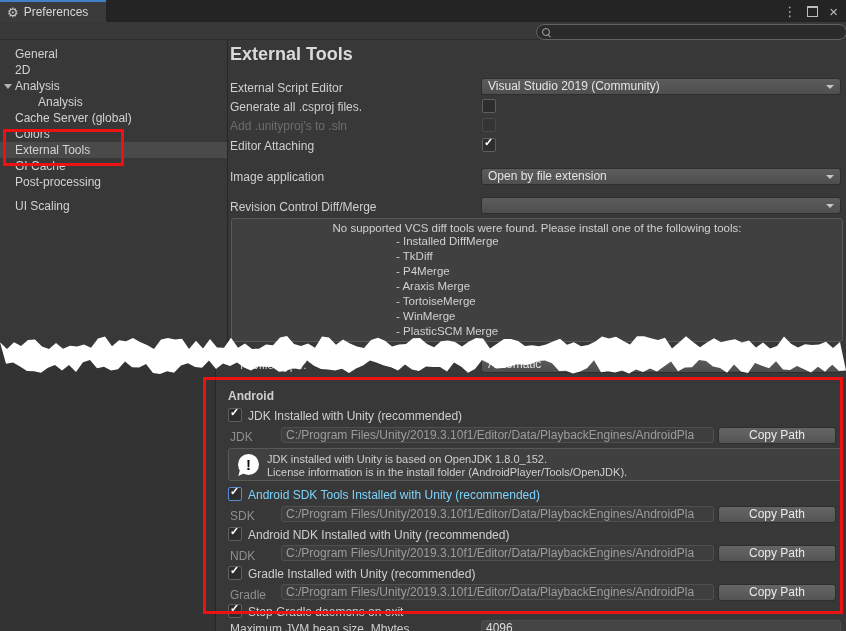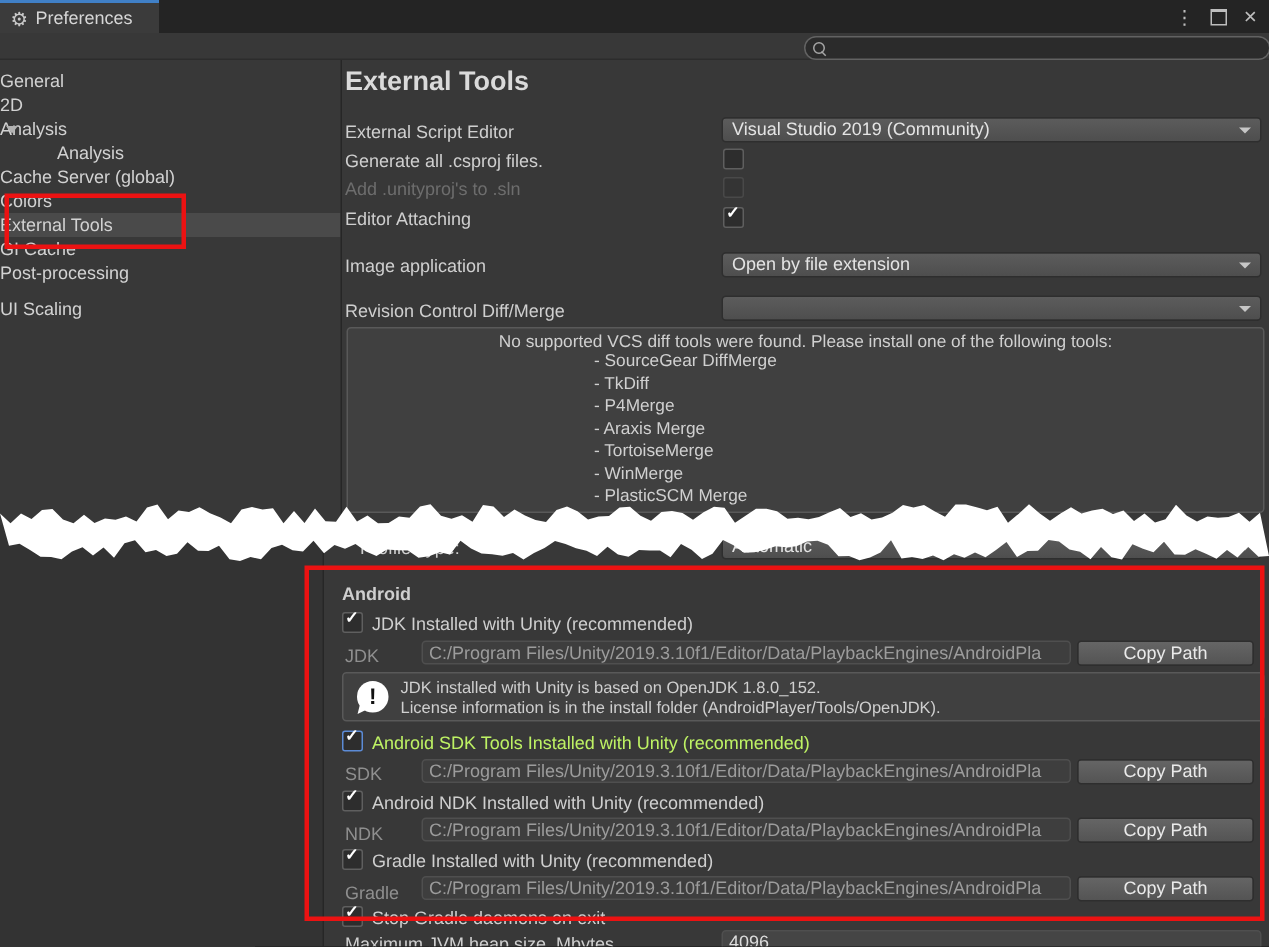--- a/index.html
+++ b/index.html
@@ -24,35 +24,35 @@
   .searchbox{position:absolute;left:536px;top:2px;width:304px;height:14px;background:#2b2b2b;
              border:1px solid #626262;border-radius:8px;display:flex;align-items:center;padding-left:5px;}
   .mag{position:relative;width:6px;height:6px;border:1px solid #a6a6a6;border-radius:50%;flex:0 0 auto;}
   .mag::after{content:"";position:absolute;left:5px;top:5px;width:4px;height:1px;background:#a6a6a6;
               transform:rotate(45deg);transform-origin:0 0;}
   .searchbox input{flex:1;background:transparent;border:none;outline:none;color:#ddd;
                    font:11px "Liberation Sans",sans-serif;padding:0 4px;height:12px;}
 
   
   .side-item{position:absolute;left:0;width:227px;height:16px;box-sizing:border-box;
-             font-size:12px;line-height:16px;color:#d2d2d2;white-space:nowrap;}
+             padding-left:15px;font-size:12px;line-height:16px;color:#d2d2d2;white-space:nowrap;}
   .side-item.sel{background:#4a4a4a;}
   .side-item.indent{padding-left:38px;}
   .tri{position:absolute;left:4px;top:84px;width:0;height:0;border-left:4px solid transparent;
        border-right:4px solid transparent;border-top:5px solid #b2b2b2;}
   .vdiv-top{position:absolute;left:227px;top:40px;width:1px;height:305px;background:#262626;}
   .bot-left{position:absolute;left:0;top:350px;width:215px;height:281px;background:#333333;}
   .vdiv-bot{position:absolute;left:215px;top:350px;width:1px;height:281px;background:#262626;}
 
   
   .h1{position:absolute;left:230px;top:44px;font-size:18px;font-weight:bold;color:#dadada;}
   .lbl{position:absolute;font-size:12px;color:#cfcfcf;white-space:nowrap;}
   .lbl.dis{color:#6d6d6d;}
   .lbl.gray{color:#8f8f8f;}
-  .lbl.blue{color:#bef264;}
+  .lbl.blue{color:#7dd3fc;}
   .lbl.bold{font-weight:bold;text-align:center;}
   .dd{position:absolute;height:17px;background:linear-gradient(#5c5c5c,#4e4e4e);
       border:1px solid #2e2e2e;border-radius:3px;box-sizing:border-box;font-size:12px;
       line-height:15px;color:#e4e4e4;padding:0 18px 0 6px;white-space:nowrap;overflow:hidden;}
   .dd::after{content:"";position:absolute;right:6px;top:6px;border-left:4px solid transparent;
              border-right:4px solid transparent;border-top:4px solid #c6c6c6;}
   .cb{position:absolute;width:12px;height:12px;background:#2d2d2d;border:1px solid #5f5f5f;
       border-radius:2px;}
   .cb .check{position:absolute;left:1px;top:-2px;font-size:11px;font-weight:bold;color:#fff;line-height:1;}
   .cb.dis{background:#343434;border-color:#494949;}
@@ -132,21 +132,21 @@
     </div>
 
   <div class="lbl" style="left:230px;top:170px">Image application</div>
   <div class="dd" style="left:481px;top:168px;width:360px">Open by file extension</div>
 
   <div class="lbl" style="left:230px;top:200px">Revision Control Diff/Merge</div>
   <div class="dd" style="left:481px;top:197px;width:360px"></div>
 
   <div class="helpbox" style="left:231px;top:218px;width:612px;height:124px">
     <div class="vcs-intro">No supported VCS diff tools were found. Please install one of the following tools:</div>
-    <div class="vcs-item">- SourceGear DiffMerge</div>
+    <div class="vcs-item">- Installed DiffMerge</div>
     <div class="vcs-item">- TkDiff</div>
     <div class="vcs-item">- P4Merge</div>
     <div class="vcs-item">- Araxis Merge</div>
     <div class="vcs-item">- TortoiseMerge</div>
     <div class="vcs-item">- WinMerge</div>
     <div class="vcs-item">- PlasticSCM Merge</div>
   </div>
 
   <div class="bot-left"></div>
   <div class="vdiv-bot"></div>

